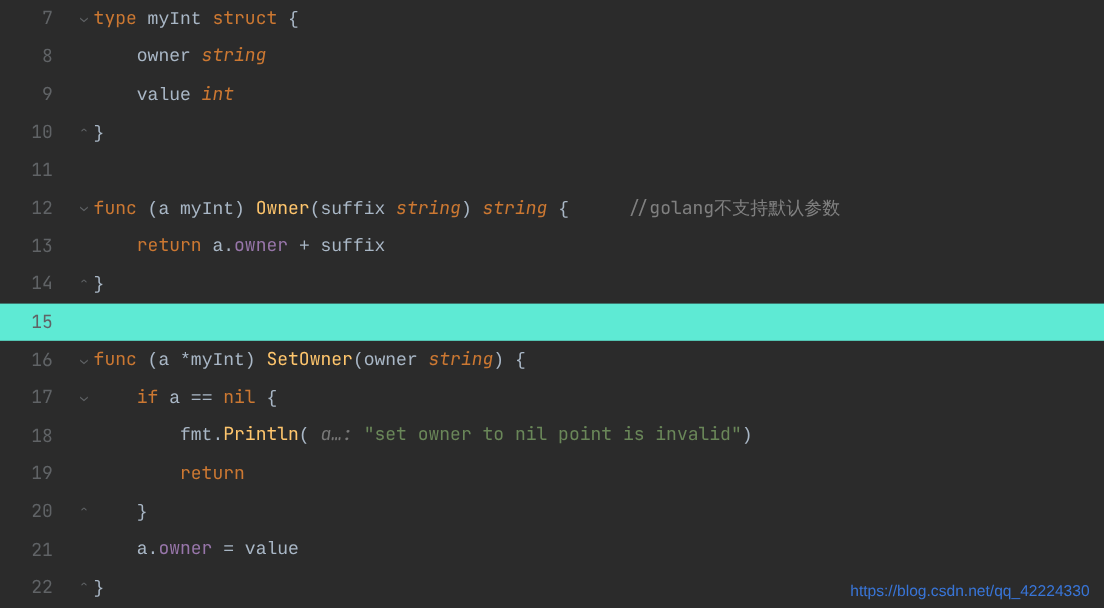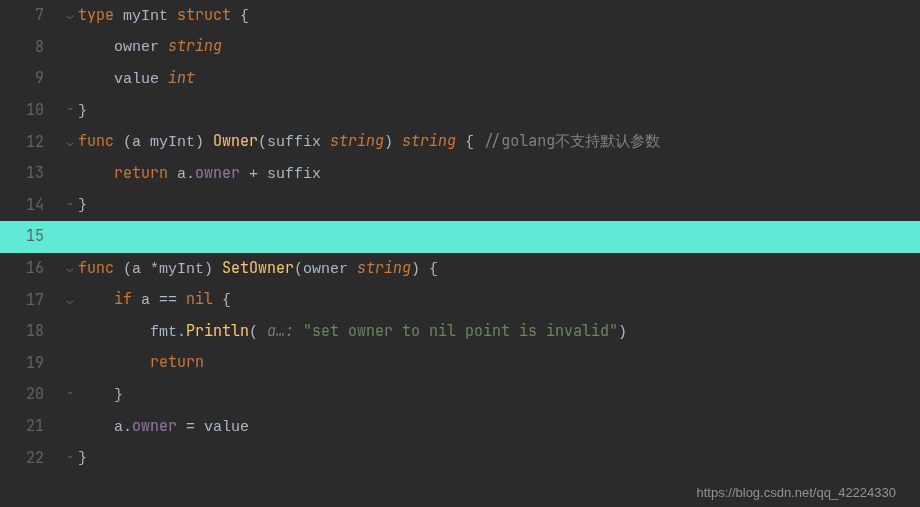--- a/index.html
+++ b/index.html
@@ -45,29 +45,29 @@
   }
   .code {
     white-space: pre;
     color: #a9b7c6;
     flex: 1;
   }
   .kw { color: #cc7832; }
   .type { color: #cc7832; font-style: italic; }
   .fn { color: #ffc66d; }
   .str { color: #6a8759; }
-  .cmt { color: #808080; }
+  .cmt { color: #808080; margin-left: 40px; }
   .punct { color: #a9b7c6; font-family: Liberation Mono, monospace; }
   .field { color: #9876aa; }
   .hint { color: #787878; font-style: italic; }
   .watermark {
     position: absolute;
     bottom: 8px;
-    right: 24px;
-    color: #a3a3a3;
+    right: 12px;
+    color: #3b82f6;
     font-family: Arial, sans-serif;
     font-size: 13px;
     opacity: 0.85;
   }
 </style>
 </head>
 <body>
 
 <div class="editor">
     <div class="line">
@@ -82,20 +82,25 @@
     </div>
     <div class="line">
       <div class="gutter">9</div>
       <div class="fold"></div>
       <div class="code"><span class="punct">    value </span><span class="type">int</span></div>
     </div>
     <div class="line">
       <div class="gutter">10</div>
       <div class="fold">⌃</div>
       <div class="code"><span class="punct">}</span></div>
+    </div>
+    <div class="line">
+      <div class="gutter">11</div>
+      <div class="fold"></div>
+      <div class="code"></div>
     </div>
     <div class="line">
       <div class="gutter">12</div>
       <div class="fold">⌄</div>
       <div class="code"><span class="kw">func </span><span class="punct">(a myInt) </span><span class="fn">Owner</span><span class="punct">(suffix </span><span class="type">string</span><span class="punct">) </span><span class="type">string </span><span class="punct">{ </span><span class="cmt">//golang不支持默认参数</span></div>
     </div>
     <div class="line">
       <div class="gutter">13</div>
       <div class="fold"></div>
       <div class="code"><span class="punct">    </span><span class="kw">return </span><span class="punct">a.</span><span class="field">owner</span><span class="punct"> + suffix</span></div>

